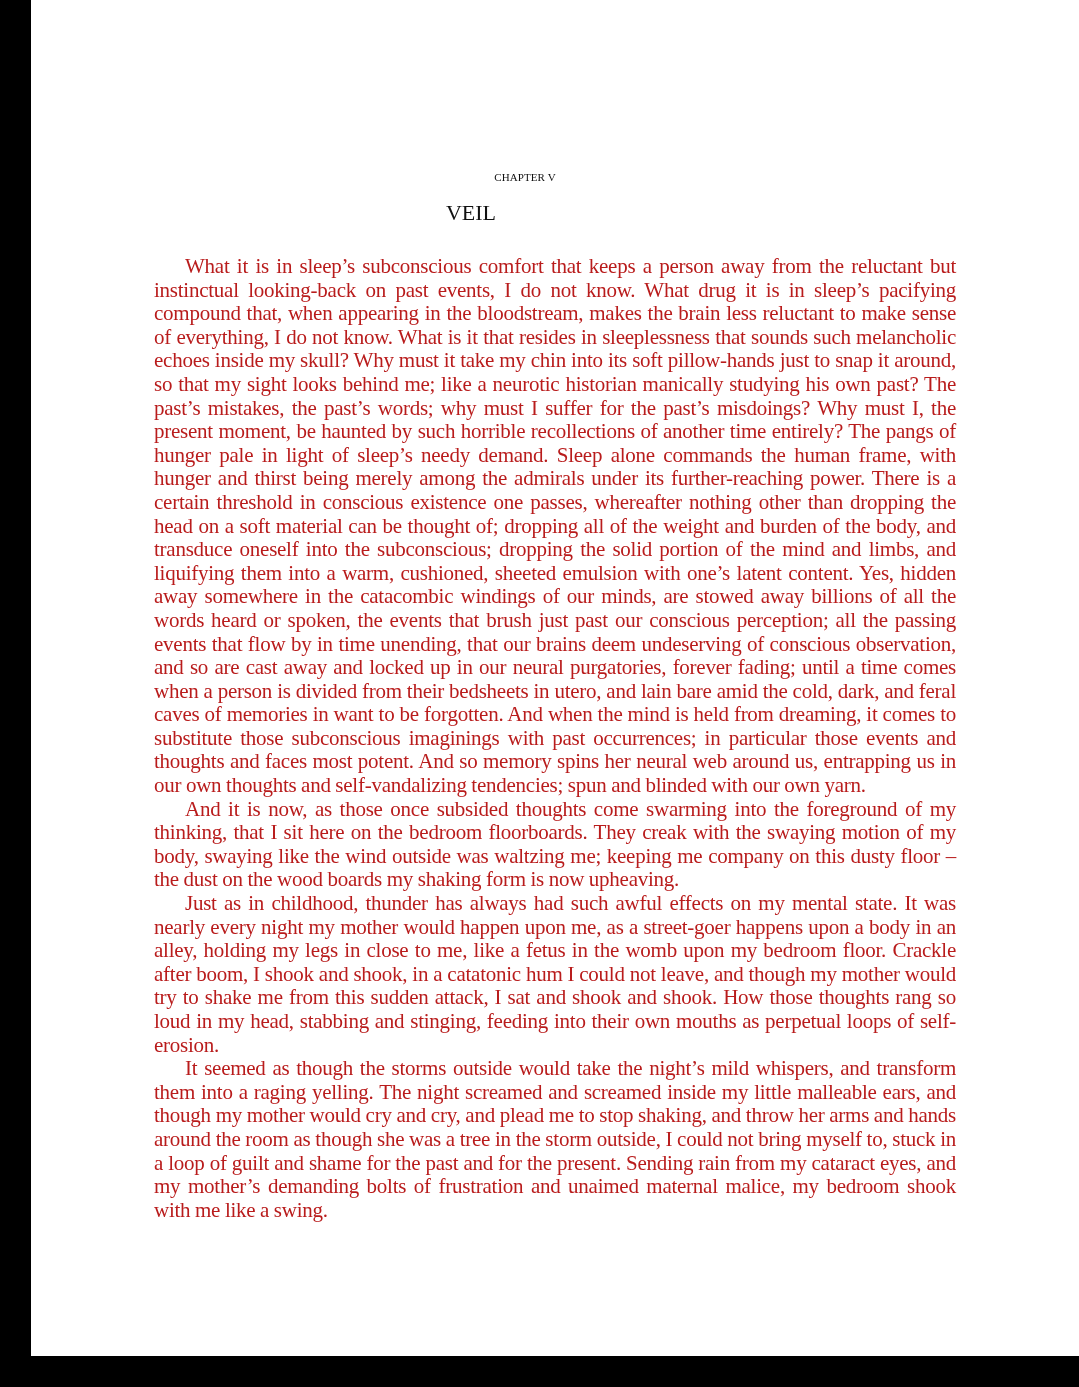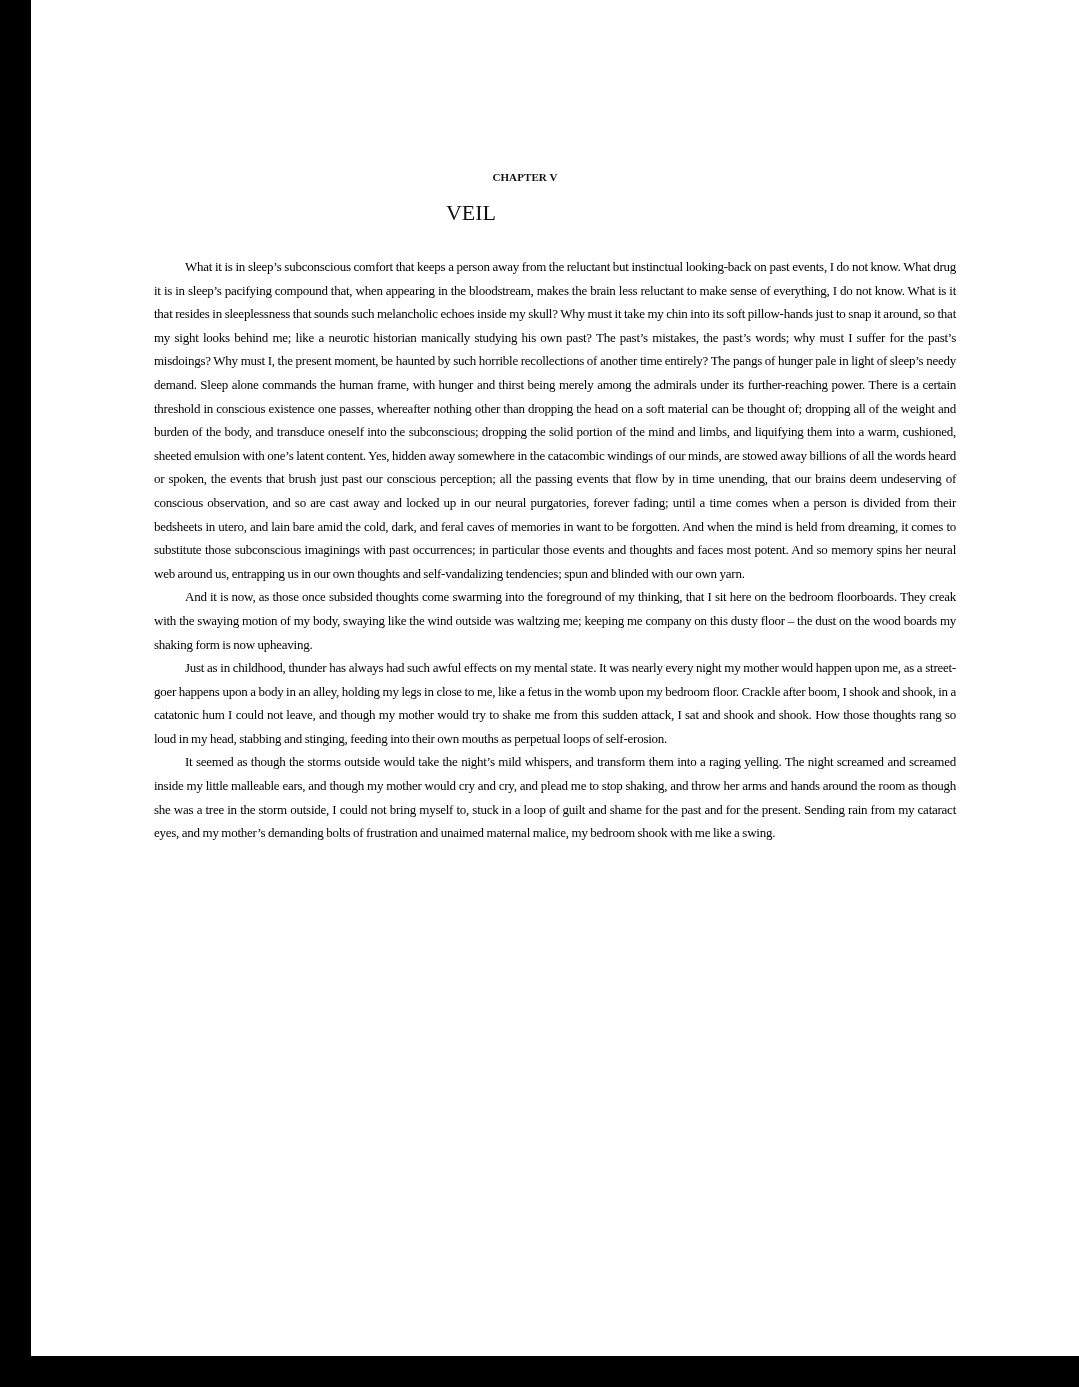--- a/index.html
+++ b/index.html
@@ -5,29 +5,29 @@
   html, body { margin: 0; padding: 0; }
   body {
     width: 1079px; height: 1387px; background: #000; position: relative; overflow: hidden;
     font-family: "Liberation Serif", "DejaVu Serif", serif;
   }
   .page {
     position: absolute; left: 31px; top: 0; width: 1048px; height: 1356px; background: #fff;
   }
   .chapter-label {
     position: absolute; top: 171px; left: 0; width: 988px; text-align: center;
-    font-size: 11px; font-weight: bold; color: #111; letter-spacing: 0.1px;
+    font-size: 11px; font-weight: normal; color: #111; letter-spacing: 0.1px;
   }
   .chapter-title {
     position: absolute; top: 200px; left: 0; width: 880px; text-align: center;
     font-size: 22px; color: #111;
   }
   .body-text {
     position: absolute; top: 255px; left: 123px; width: 802px;
-    font-size: 13px; line-height: 23.6px; color: #000000;
+    font-size: 21px; line-height: 23.6px; color: #b91c1c;
   }
   .body-text p {
     margin: 0; text-indent: 31px; text-align: justify; letter-spacing: -0.25px;
     word-spacing: -0.3px;
   }
 </style>
 </head>
 <body>
 
 <div class="page">

